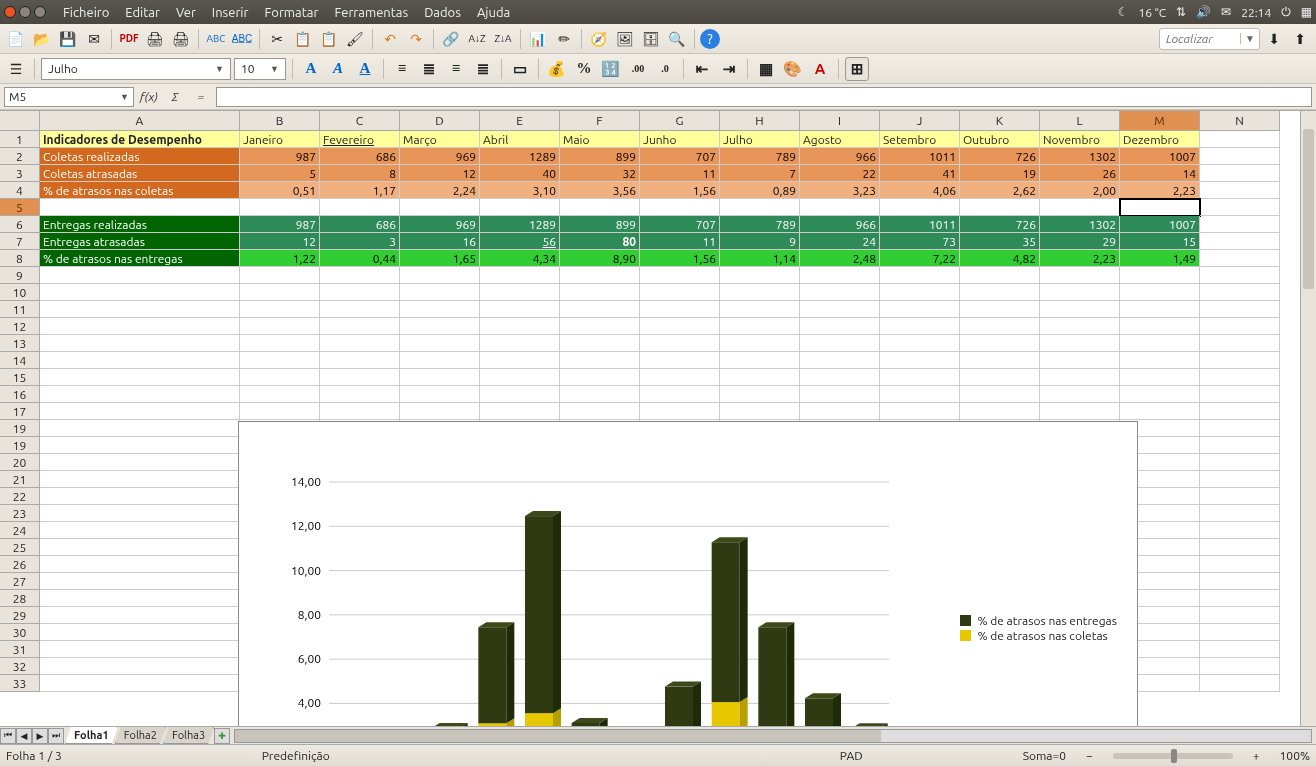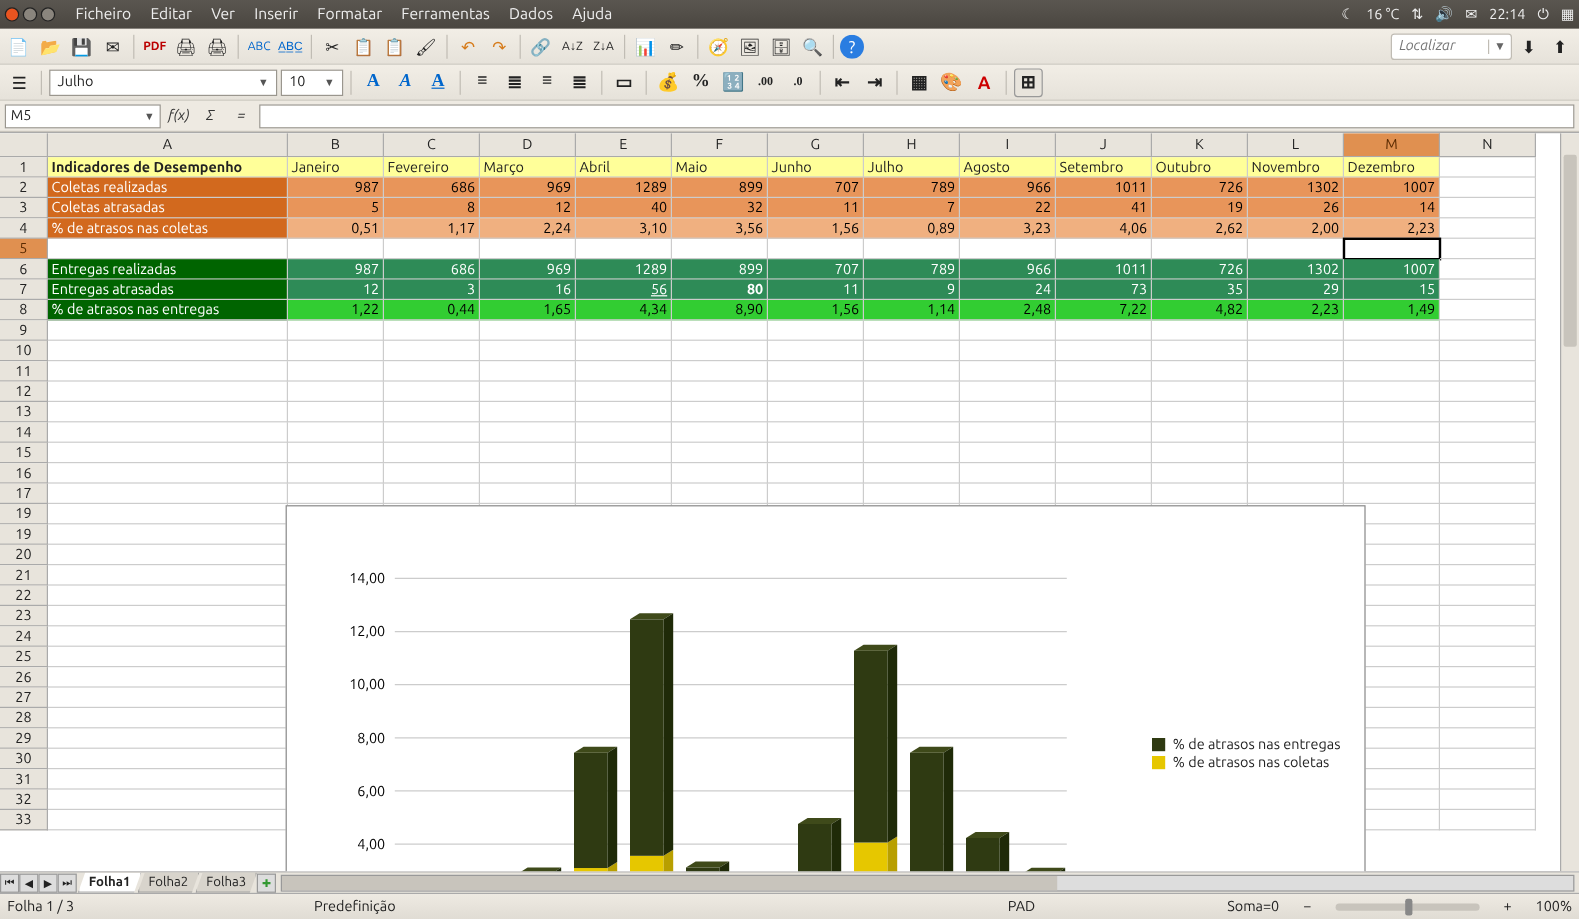--- a/index.html
+++ b/index.html
@@ -253,21 +253,21 @@
       <div class="rowhdr">29</div>
       <div class="rowhdr">30</div>
       <div class="rowhdr">31</div>
       <div class="rowhdr">32</div>
       <div class="rowhdr">33</div>
     </div>
   <div class="cells" id="cells">
       <div class="row">
         <div class="cell th-ind" style="width: 200px;">Indicadores de Desempenho</div>
         <div class="cell th-month" style="width: 80px;">Janeiro</div>
-        <div class="cell th-month" style="width: 80px;">Fevereiro</div>
+        <div class="cell th-month" style="width: 80px; text-decoration: underline;">Fevereiro</div>
         <div class="cell th-month" style="width: 80px;">Março</div>
         <div class="cell th-month" style="width: 80px;">Abril</div>
         <div class="cell th-month" style="width: 80px;">Maio</div>
         <div class="cell th-month" style="width: 80px;">Junho</div>
         <div class="cell th-month" style="width: 80px;">Julho</div>
         <div class="cell th-month" style="width: 80px;">Agosto</div>
         <div class="cell th-month" style="width: 80px;">Setembro</div>
         <div class="cell th-month" style="width: 80px;">Outubro</div>
         <div class="cell th-month" style="width: 80px;">Novembro</div>
         <div class="cell th-month" style="width: 80px;">Dezembro</div>

